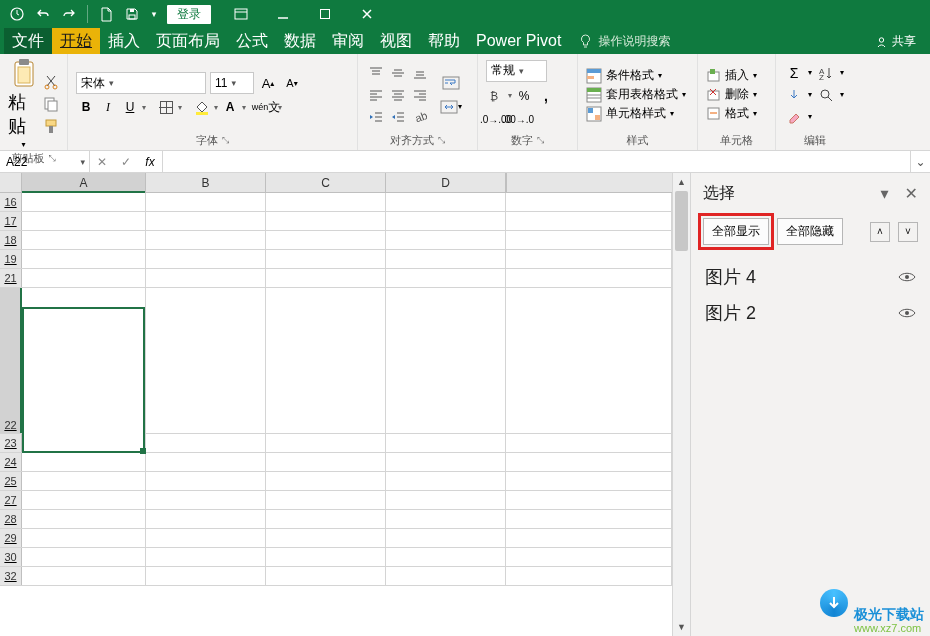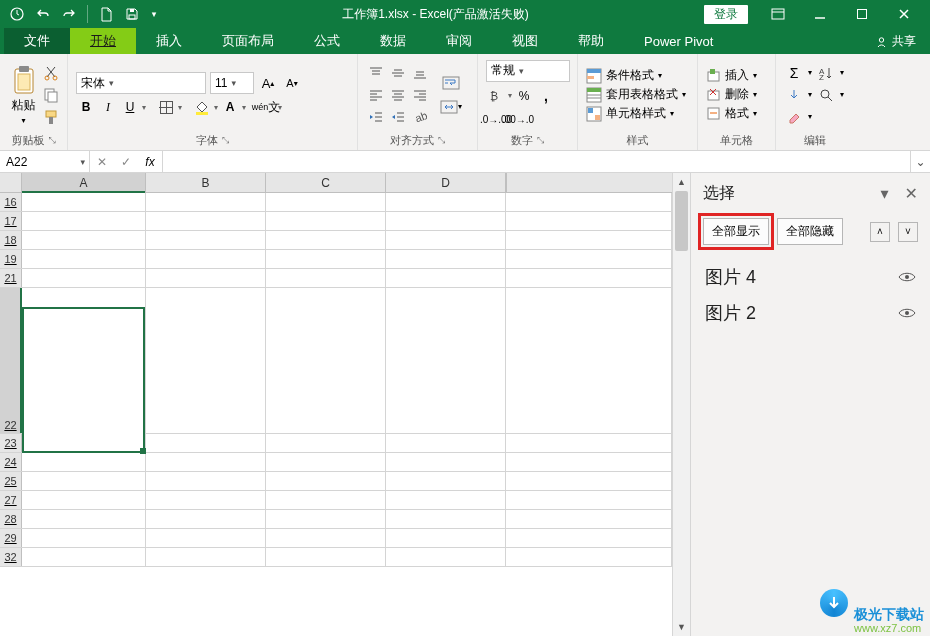--- a/index.html
+++ b/index.html
@@ -10,23 +10,23 @@
 .qat { display: flex; align-items: center; gap: 4px; padding: 0 6px; }
 .qat-btn { width: 22px; height: 22px; display: flex; align-items: center; justify-content: center; border-radius: 2px; }
 .qat-sep { width: 1px; height: 18px; background: rgba(255,255,255,0.35); margin: 0 3px; }
 .title-center { flex: 1; text-align: center; font-size: 12px; }
 .title-right { display: flex; align-items: center; gap: 2px; padding-right: 6px; }
 .login-badge { background: #fff; color: #0f7a3f; padding: 1px 10px; font-size: 12px; border-radius: 1px; margin-right: 8px; }
 .win-btn { width: 40px; height: 20px; display: flex; align-items: center; justify-content: center; }
 
 
 .tabrow { height: 26px; background: #0f7a3f; display: flex; align-items: stretch; color: #fff; padding-left: 4px; }
-.tab { padding: 0 20px; display: flex; align-items: center; font-size: 13px; cursor: pointer; }
+.tab { padding: 0 8px; display: flex; align-items: center; font-size: 16px; cursor: pointer; }
 .tab.file { background: #0b5f31; }
-.tab.active { background: #84cc16; color: #1a1a1a; text-decoration: underline; }
+.tab.active { background: #eab308; color: #1a1a1a; text-decoration: underline; }
 .tab-spacer { flex: 1; }
 .share { padding: 0 14px; display: flex; align-items: center; gap: 4px; }
 .tell { display: flex; align-items: center; gap: 6px; padding: 0 10px; color: #d6ead9; }
 
 
 .ribbon { height: 97px; background: #f3f2f1; border-bottom: 1px solid #d6d6d6; display: flex; }
 .group { border-right: 1px solid #e1e1e1; padding: 4px 8px 2px; display: flex; flex-direction: column; }
 .group-content { flex: 1; display: flex; align-items: center; gap: 4px; }
 .group-label { text-align: center; font-size: 11px; color: #555; display: flex; justify-content: center; align-items: center; gap: 4px; padding-top: 2px; }
 .dlaunch { font-size: 9px; color: #666; cursor: pointer; }
@@ -127,25 +127,20 @@
       </div>
     <div class="qat-btn">
         <svg width="14" height="14">
           <path d="M2 2h8l2 2v8H2z" fill="none" stroke="#fff"></path>
           <rect x="4" y="8" width="6" height="4" fill="none" stroke="#fff"></rect>
           <rect x="5" y="2" width="4" height="3" fill="#fff"></rect>
         </svg>
       </div>
     <div class="qat-btn" style="width:14px;font-size:9px;color:#fff">▾</div>
   </div>
-  <div class="title-center">
-    <span>工作簿1.xlsx</span>
-    <span> - </span>
-    <span>Excel(产品激活失败)</span>
-  </div>
   <div class="title-right">
     <div class="login-badge">登录</div>
     <div class="win-btn">
         <svg width="14" height="12">
           <rect x="1" y="1" width="12" height="10" fill="none" stroke="#fff"></rect>
           <line x1="1" y1="4" x2="13" y2="4" stroke="#fff"></line>
         </svg>
       </div>
     <div class="win-btn">
         <svg width="12" height="12">
@@ -169,41 +164,48 @@
   <div class="tab file">文件</div>
   <div class="tab active">开始</div>
   <div class="tab">插入</div>
   <div class="tab">页面布局</div>
   <div class="tab">公式</div>
   <div class="tab">数据</div>
   <div class="tab">审阅</div>
   <div class="tab">视图</div>
   <div class="tab">帮助</div>
   <div class="tab">Power Pivot</div>
+  <div class="tell">
+    <svg width="13" height="15">
+        <path d="M6.5 1a4 4 0 00-2 7.5V11h4V8.5A4 4 0 006.5 1z" fill="none" stroke="#d6ead9"></path>
+        <line x1="5" y1="13" x2="8" y2="13" stroke="#d6ead9"></line>
+      </svg>
+    <span>操作说明搜索</span>
+  </div>
   <div class="tab-spacer"></div>
   <div class="share">
     <svg width="13" height="13">
         <circle cx="6.5" cy="5" r="2.2" fill="none" stroke="#fff"></circle>
         <path d="M3 12a4 4 0 017 0" fill="none" stroke="#fff"></path>
       </svg>
     <span>共享</span>
   </div>
 </div>
 
 <div class="ribbon">
 
   <div class="group" style="width:68px">
     <div class="group-content">
       <div class="big-btn">
         <svg width="26" height="30">
             <rect x="4" y="4" width="18" height="24" rx="2" fill="#fff" stroke="#b78530"></rect>
             <rect x="8" y="1" width="10" height="6" rx="1" fill="#8a8a8a"></rect>
             <rect x="7" y="9" width="12" height="16" fill="#fdeab4" stroke="#d9b35c"></rect>
           </svg>
-        <span style="font-size:12px">粘贴</span>
+        <span style="font-size:18px">粘贴</span>
         <span style="font-size:8px">▾</span>
       </div>
       <div style="display:flex;flex-direction:column;gap:6px">
         <span class="icon">
             <svg width="16" height="16">
               <path d="M4 2l8 10M12 2L4 12" stroke="#444"></path>
               <circle cx="4" cy="13" r="2" fill="none" stroke="#d9831f"></circle>
               <circle cx="12" cy="13" r="2" fill="none" stroke="#d9831f"></circle>
             </svg>
           </span>
@@ -372,21 +374,21 @@
     </div>
     <div class="group-label">
         <span>对齐方式</span>
         <span class="dlaunch">⤡</span>
       </div>
   </div>
 
   <div class="group" style="width:100px">
     <div class="group-content">
       <div class="number-col">
-        <div class="fselect" style="width:84px">
+        <div class="fselect" style="width:61px">
             <span>常规</span>
             <span class="caret">▾</span>
           </div>
         <div style="display:flex;gap:2px">
           <span class="small-btn">
               <svg width="14" height="14">
                 <text x="1" y="11" font-size="11" fill="#444">₿</text>
               </svg>
             </span>
           <span style="font-size:8px;color:#666;align-self:center">▾</span>
@@ -640,20 +642,28 @@
         </div>
         <div class="row">
           <div class="rowhead">29</div>
           <div class="cell" style="width: 124px;"></div>
           <div class="cell" style="width: 120px;"></div>
           <div class="cell" style="width: 120px;"></div>
           <div class="cell" style="width: 120px;"></div>
           <div class="cell" style="flex: 1 1 0%;"></div>
         </div>
         <div class="row">
+          <div class="rowhead">30</div>
+          <div class="cell" style="width: 124px;"></div>
+          <div class="cell" style="width: 120px;"></div>
+          <div class="cell" style="width: 120px;"></div>
+          <div class="cell" style="width: 120px;"></div>
+          <div class="cell" style="flex: 1 1 0%;"></div>
+        </div>
+        <div class="row">
           <div class="rowhead">32</div>
           <div class="cell" style="width: 124px;"></div>
           <div class="cell" style="width: 120px;"></div>
           <div class="cell" style="width: 120px;"></div>
           <div class="cell" style="width: 120px;"></div>
           <div class="cell" style="flex: 1 1 0%;"></div>
         </div>
 
     <div class="active-cell" style="left: 22px; top: 114px; width: 123px; height: 146px;">
           <div class="handle"></div>

